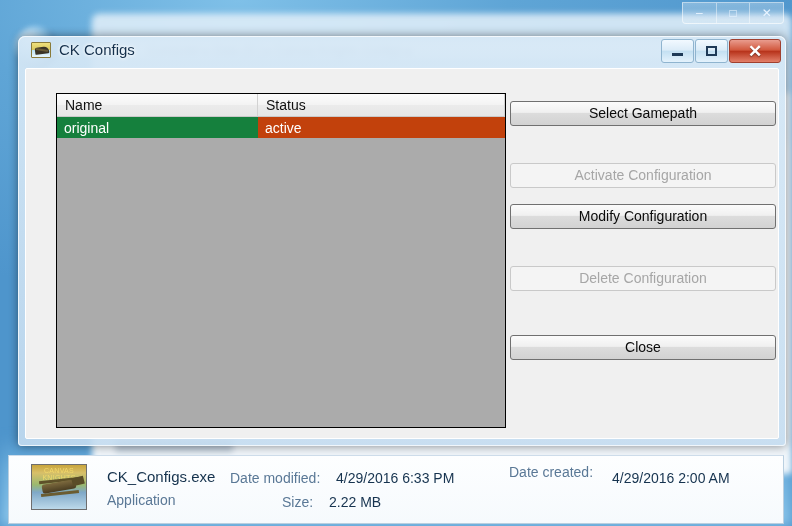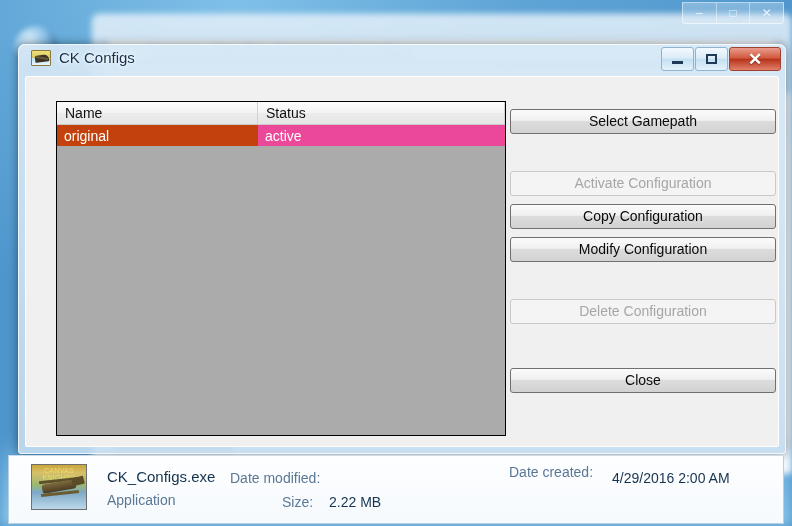--- a/index.html
+++ b/index.html
@@ -71,21 +71,21 @@
   }
   .bg-caption div {
     flex:1; display:flex; align-items:center; justify-content:center;
     border-right:1px solid rgba(255,255,255,.45);
     color:#e9f4ff; font-size:12px;
   }
   .bg-caption div:last-child { border-right:none; }
 
   
   #dialog {
-    position:absolute; left:18px; top:44px; width:768px; height:410px;
+    position:absolute; left:18px; top:36px; width:768px; height:410px;
     border-radius: 7px 7px 4px 4px;
     background: linear-gradient(180deg, rgba(214,232,246,.93) 0%, rgba(196,220,240,.90) 100%);
     box-shadow: 0 0 10px rgba(0,0,0,.45), inset 0 0 0 1px rgba(255,255,255,.72);
     padding: 0;
   }
   #titlebar {
     position:relative; height:32px;
   }
   #title-icon {
     position:absolute; left:13px; top:6px; width:20px; height:16px;
@@ -142,22 +142,22 @@
   .col-head {
     background: linear-gradient(180deg,#fdfdfd 0%, #f3f3f3 48%, #ebebeb 50%, #e6e6e6 100%);
     border-right:1px solid #d2d2d2; border-bottom:1px solid #c9c9c9;
     font-size:14px; color:#101010; display:flex; align-items:center;
     padding-left:8px;
   }
   .col-name { width:201px; }
   .col-status { flex:1; }
   .list-row { display:flex; height:21px; }
   .cell { display:flex; align-items:center; padding-left:7px; font-size:14px; color:#fff; }
-  .cell-name { width:201px; background:#c2410c; }
-  .cell-status { flex:1; background:#ec4899; }
+  .cell-name { width:201px; background:#15803d; }
+  .cell-status { flex:1; background:#c2410c; }
   #list-body-fill { position:absolute; left:0; right:0; top:44px; bottom:0; background:#ababab; }
 
   
   #buttons { position:absolute; left:492px; top:57px; width:268px; }
   .btn {
     display:block; width:266px; height:25px; margin:0;
     border:1px solid #707070; border-radius:3px;
     background: linear-gradient(180deg,#fbfbfb 0%, #f0f0f0 45%, #dcdcdc 50%, #d2d2d2 100%);
     color:#0a0a0a; font-size:14px; font-family:"Liberation Sans", sans-serif;
     text-align:center; line-height:23px;
@@ -283,21 +283,20 @@
     </div>
 
     <div id="buttons">
       <div class="sp-8"></div>
       <div class="btn">Select Gamepath</div>
 
       <div class="sp-38"></div>
 
       <div class="btn disabled">Activate Configuration</div>
       <div class="sp-8"></div>
-      <div class="btn">Copy Configuration</div>
       <div class="sp-8"></div>
       <div class="btn">Modify Configuration</div>
 
       <div class="sp-38"></div>
 
       <div class="btn disabled">Delete Configuration</div>
 
       <div class="sp-44"></div>
 
       <div class="btn">Close</div>
@@ -311,20 +310,21 @@
       <div class="wing-top"></div>
       <div class="fuse"></div>
       <div class="wing-bot"></div>
       <div class="tail"></div>
     </div>
 
     <div id="d-filename" class="d-value">CK_Configs.exe</div>
     <div id="d-type" class="d-label">Application</div>
 
     <div id="d-dm-label" class="d-label">Date modified:</div>
+    <div id="d-dm-value" class="d-value">4/29/2016 6:33 PM</div>
 
     <div id="d-size-label" class="d-label">Size:</div>
     <div id="d-size-value" class="d-value">2.22 MB</div>
 
     <div id="d-dc-label" class="d-label">Date created:</div>
     <div id="d-dc-value" class="d-value">4/29/2016 2:00 AM</div>
   </div>
 
 </div>
 

